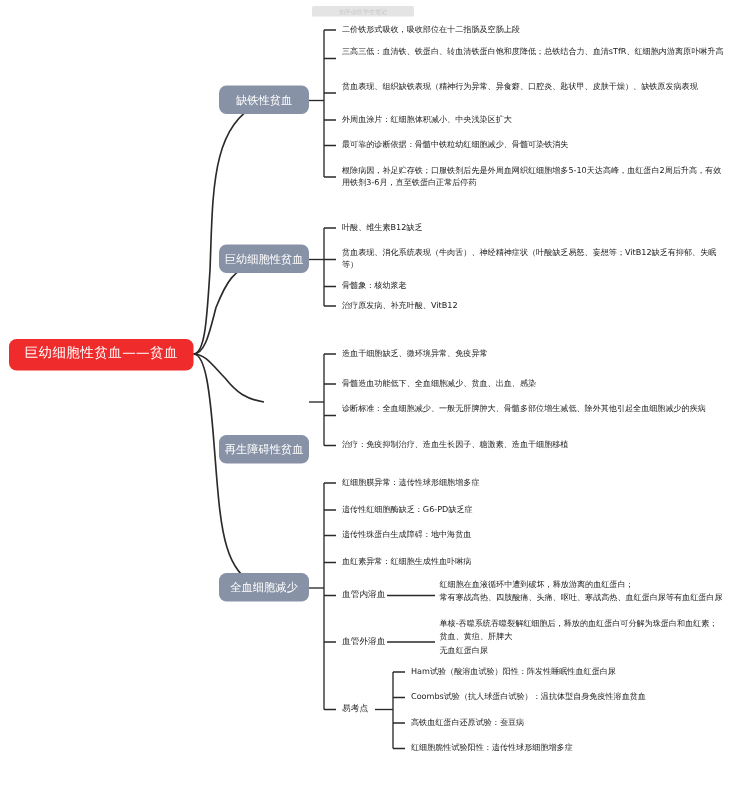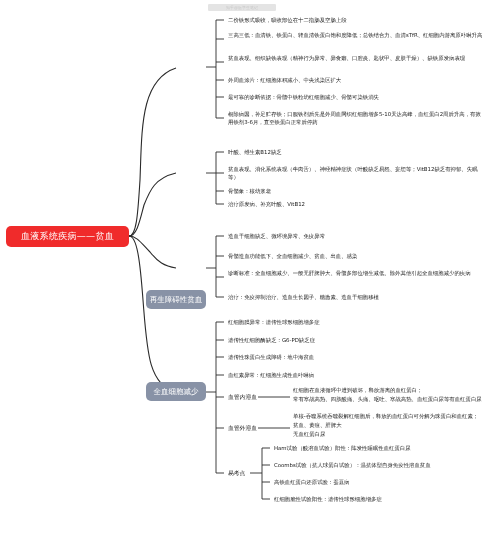--- a/index.html
+++ b/index.html
@@ -99,22 +99,24 @@
 
     <path d="M250 473 L262 473" stroke="#2a2a2a" stroke-width="0.9"></path>
     <path d="M262 448 L262 499" stroke="#2a2a2a" stroke-width="0.9" fill="none"></path>
     <path d="M262 448 L270 448 M262 465 L270 465 M262 482 L270 482 M262 499 L270 499" stroke="#2a2a2a" stroke-width="0.9"></path>
   </svg>
 
   <div class="watermark">
     <span>知乎@医学生笔记</span>
   </div>
 
-  <div class="node root">血液系统疾病——贫血</div>
+  <div class="node root">巨幼细胞性贫血——贫血</div>
 
+  <div class="node branch b0">缺铁性贫血</div>
+  <div class="node branch b1">巨幼细胞性贫血</div>
   <div class="node branch b2">再生障碍性贫血</div>
   <div class="node branch b3">全血细胞减少</div>
 
   <div class="leaf w1" style="left:228px;top:16px;">二价铁形式吸收，吸收部位在十二指肠及空肠上段</div>
   <div class="leaf w1" style="left:228px;top:31px;">三高三低：血清铁、铁蛋白、转血清铁蛋白饱和度降低；总铁结合力、血清sTfR、红细胞内游离原卟啉升高</div>
   <div class="leaf w1" style="left:228px;top:54px;">贫血表现、组织缺铁表现（精神行为异常、异食癖、口腔炎、匙状甲、皮肤干燥）、缺铁原发病表现</div>
   <div class="leaf w1" style="left:228px;top:76px;">外周血涂片：红细胞体积减小、中央浅染区扩大</div>
   <div class="leaf w1" style="left:228px;top:93px;">最可靠的诊断依据：骨髓中铁粒幼红细胞减少、骨髓可染铁消失</div>
   <div class="leaf w1" style="left:228px;top:110px;">根除病因，补足贮存铁；口服铁剂后先是外周血网织红细胞增多5-10天达高峰，血红蛋白2周后升高，有效用铁剂3-6月，直至铁蛋白正常后停药</div>
 

